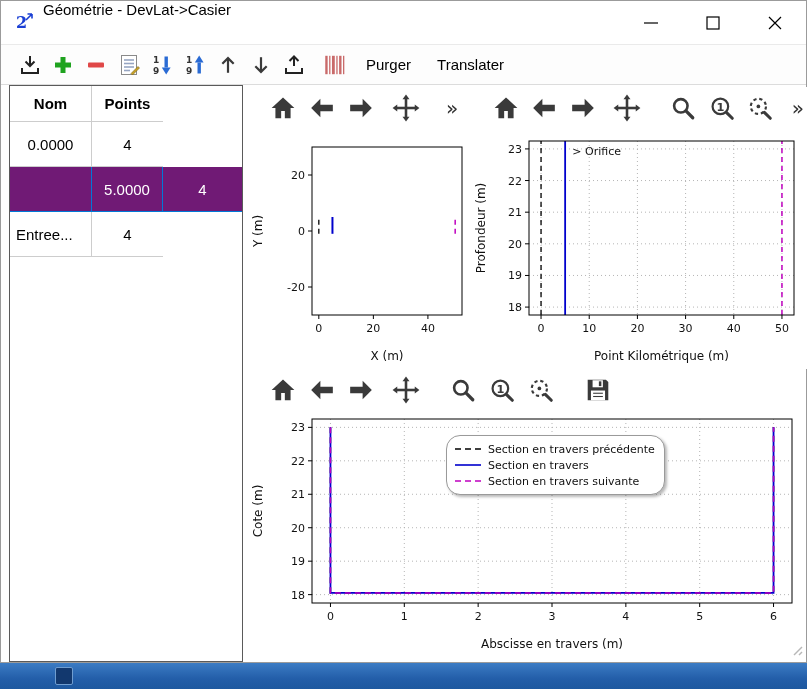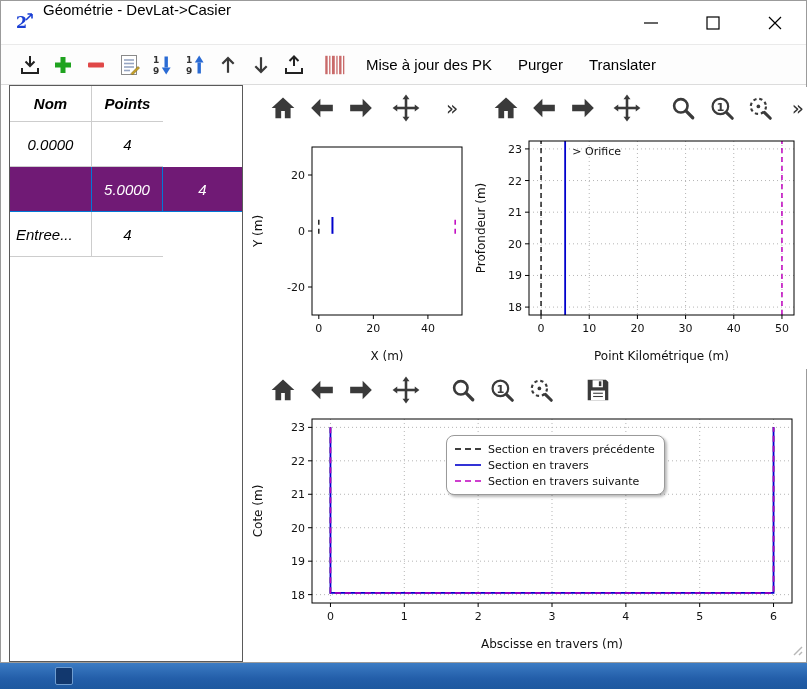--- a/index.html
+++ b/index.html
@@ -20,21 +20,21 @@
              border-top:1px solid #eaeaea; border-bottom:1px solid #dcdcdc;
              display:flex; align-items:center; padding-left:14px; }
   .tb-btn { width:30px; height:30px; display:flex; align-items:center; justify-content:center;
             background:transparent; border:none; margin-right:3px; }
   .tb-btn svg { display:block; }
   .tb-text { background:transparent; border:none; font-family:"Liberation Sans",sans-serif;
              font-size:15px; color:#000; padding:6px 13px; white-space:nowrap; }
 
   
   .table-panel { position:absolute; left:8px; top:84px; width:234px; height:577px;
-                 background:#fff; border:1px solid #5a5a5a;font-style:italic; }
+                 background:#fff; border:1px solid #5a5a5a; }
   .trow { display:grid; grid-template-columns:82px 71px 79px; }
   .tcell { border-right:1px solid #cdcdcd; border-bottom:1px solid #cdcdcd; display:flex;
            align-items:center; justify-content:center; font-size:15px; color:#000;
            overflow:hidden; white-space:nowrap; }
   .tcell:last-child { border-right:none; }
   .thead .tcell { height:36px; font-weight:bold; }
   .tbody .tcell { height:45px; }
   .tcell.nom { justify-content:flex-start; padding-left:6px; }
   .trow.selected .tcell { background:#701a75; color:#fff; border-right-color:#0078d7; border-bottom-color:#0078d7; }
 
@@ -48,21 +48,21 @@
   .chevron { font-size:20px; color:#333; background:transparent; border:none;
              font-family:"DejaVu Sans",sans-serif; padding:0 4px; }
   svg.chart { display:block; background:#fff; }
   svg.chart text { font-family:"DejaVu Sans",sans-serif; }
   .tick-label { font-size:11px; fill:#111; }
   .ax-label { font-size:12px; fill:#111; }
   .annot { font-size:11px; fill:#111; }
 
   
   .legend { position:absolute; left:198px; top:66px; background:#fff; border:1px solid #9a9a9a;
-            border-radius:8px; padding:5px 9px 5px 7px; box-shadow:2px 2px 3px rgba(0,0,0,0.28);
+            border-radius:14px; padding:5px 9px 5px 7px; box-shadow:2px 2px 3px rgba(0,0,0,0.28);
             font-family:"DejaVu Sans",sans-serif; font-size:11px; color:#111; }
   .legend-row { display:flex; align-items:center; height:16px; }
   .legend-row svg { margin-right:6px; }
 
   
   .resize-grip { position:absolute; right:3px; bottom:2px; }
   .taskbar { position:absolute; left:0; bottom:0; width:807px; height:26px;
              background:linear-gradient(#3c7cc4, #235ea9 60%, #1d589f); }
   .taskbar-icon { position:absolute; left:55px; top:4px; width:18px; height:18px;
                   background:#12386e; border:1px solid #6f9dd0; border-radius:2px; }
@@ -183,21 +183,20 @@
           <g fill="#c96a6a">
               <rect x="3" y="3.5" width="2.2" height="17"></rect>
               <rect x="6.6" y="3.5" width="1.2" height="17"></rect>
               <rect x="9.2" y="3.5" width="2.6" height="17"></rect>
               <rect x="13.2" y="3.5" width="1.2" height="17"></rect>
               <rect x="15.8" y="3.5" width="2.2" height="17"></rect>
               <rect x="19.4" y="3.5" width="1.2" height="17"></rect>
             </g>
         </svg>
       </button>
-      <button class="tb-text">Mise à jour des PK</button>
       <button class="tb-text">Purger</button>
       <button class="tb-text">Translater</button>
     </div>
 
     <div class="table-panel">
       <div class="trow thead">
         <div class="tcell">Nom</div>
         <div class="tcell">Points</div>
       </div>
       <div class="tbody">

